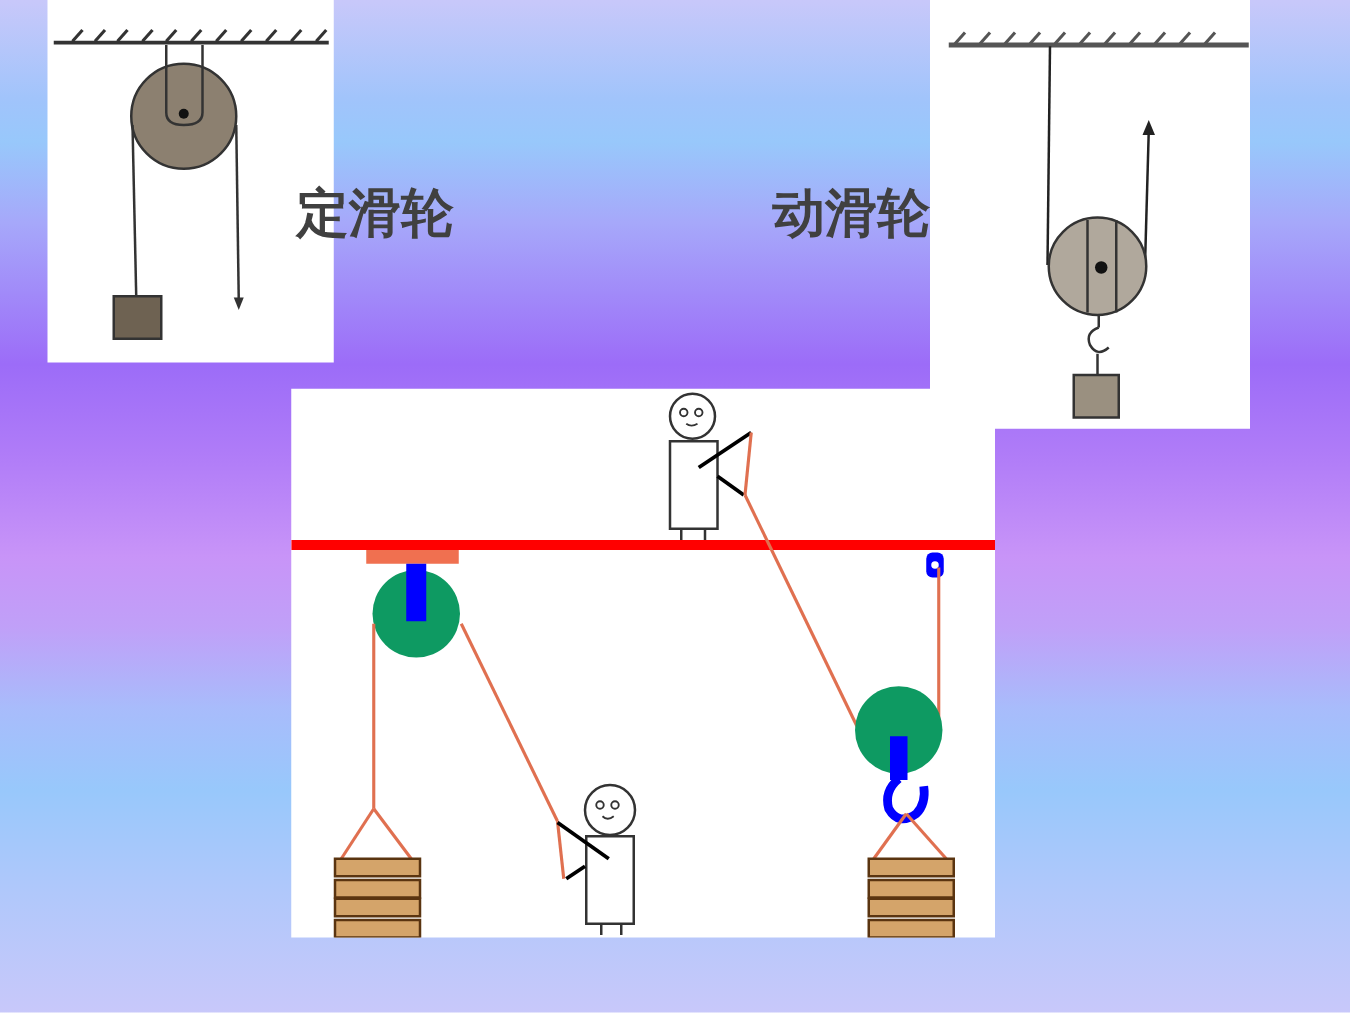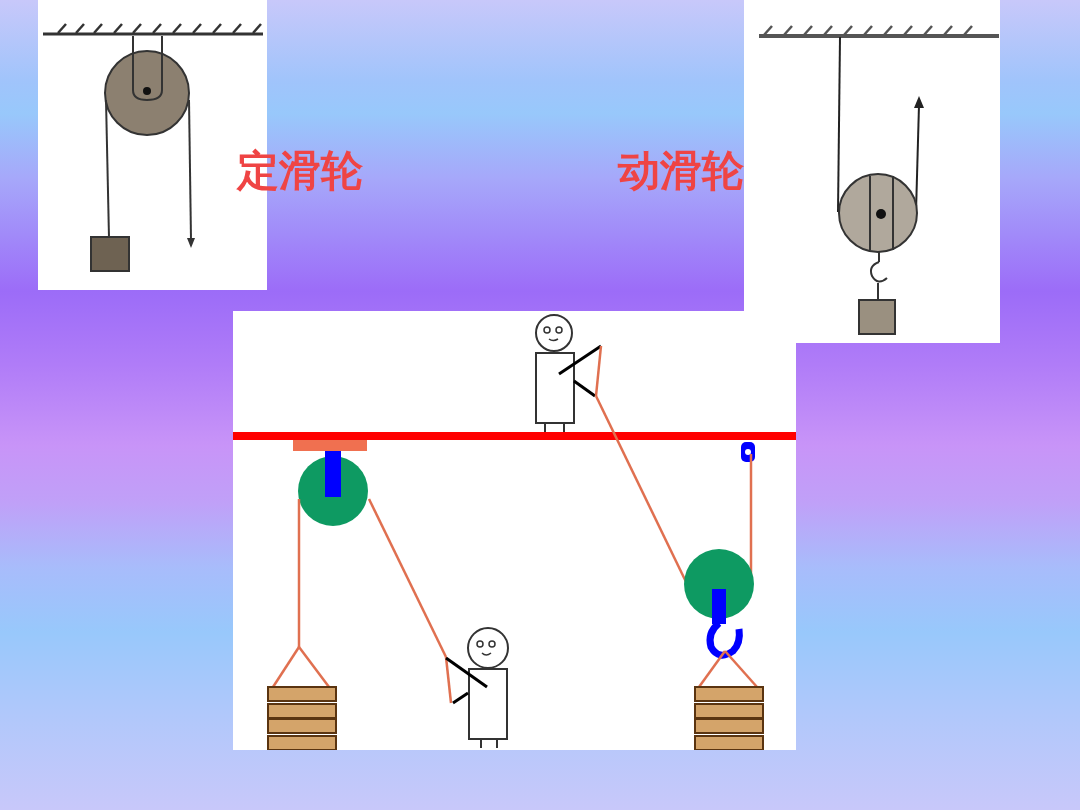--- a/index.html
+++ b/index.html
@@ -1,20 +1,20 @@
 <!DOCTYPE html>
 <html><head>
 <meta charset="utf-8">
 <style>
   html,body{margin:0;padding:0;}
   body{width:1080px;height:810px;overflow:hidden;position:relative;
     background:linear-gradient(to bottom,#c8c8fa 0%,#a0c4fb 10%,#98c8fb 14%,#a6a8fa 22%,#9c6cf8 36%,#b07cf8 45%,#c894f8 55%,#c0a0f8 62%,#a8bcfb 70%,#98c8fb 78%,#b0c8fb 88%,#c8c8fa 100%);
     font-family:"DejaVu Sans",sans-serif;}
   .panel{position:absolute;background:#fff;}
-  .title{position:absolute;font-family:"DejaVu Serif",serif;font-size:42px;color:#ef4444;font-weight:bold;}
+  .title{position:absolute;font-family:"DejaVu Serif",serif;font-size:42px;color:#404040;font-weight:bold;}
   svg{display:block;}
 </style>
 </head>
 <body>
 
 <div class="panel" style="left:38px;top:0;width:229px;height:290px;">
   <svg width="229" height="290">
     <line x1="5" y1="34" x2="225" y2="34" stroke="#333" stroke-width="3"></line>
     <g stroke="#333" stroke-width="2.5">
       <line x1="20" y1="33" x2="28" y2="24"></line>

